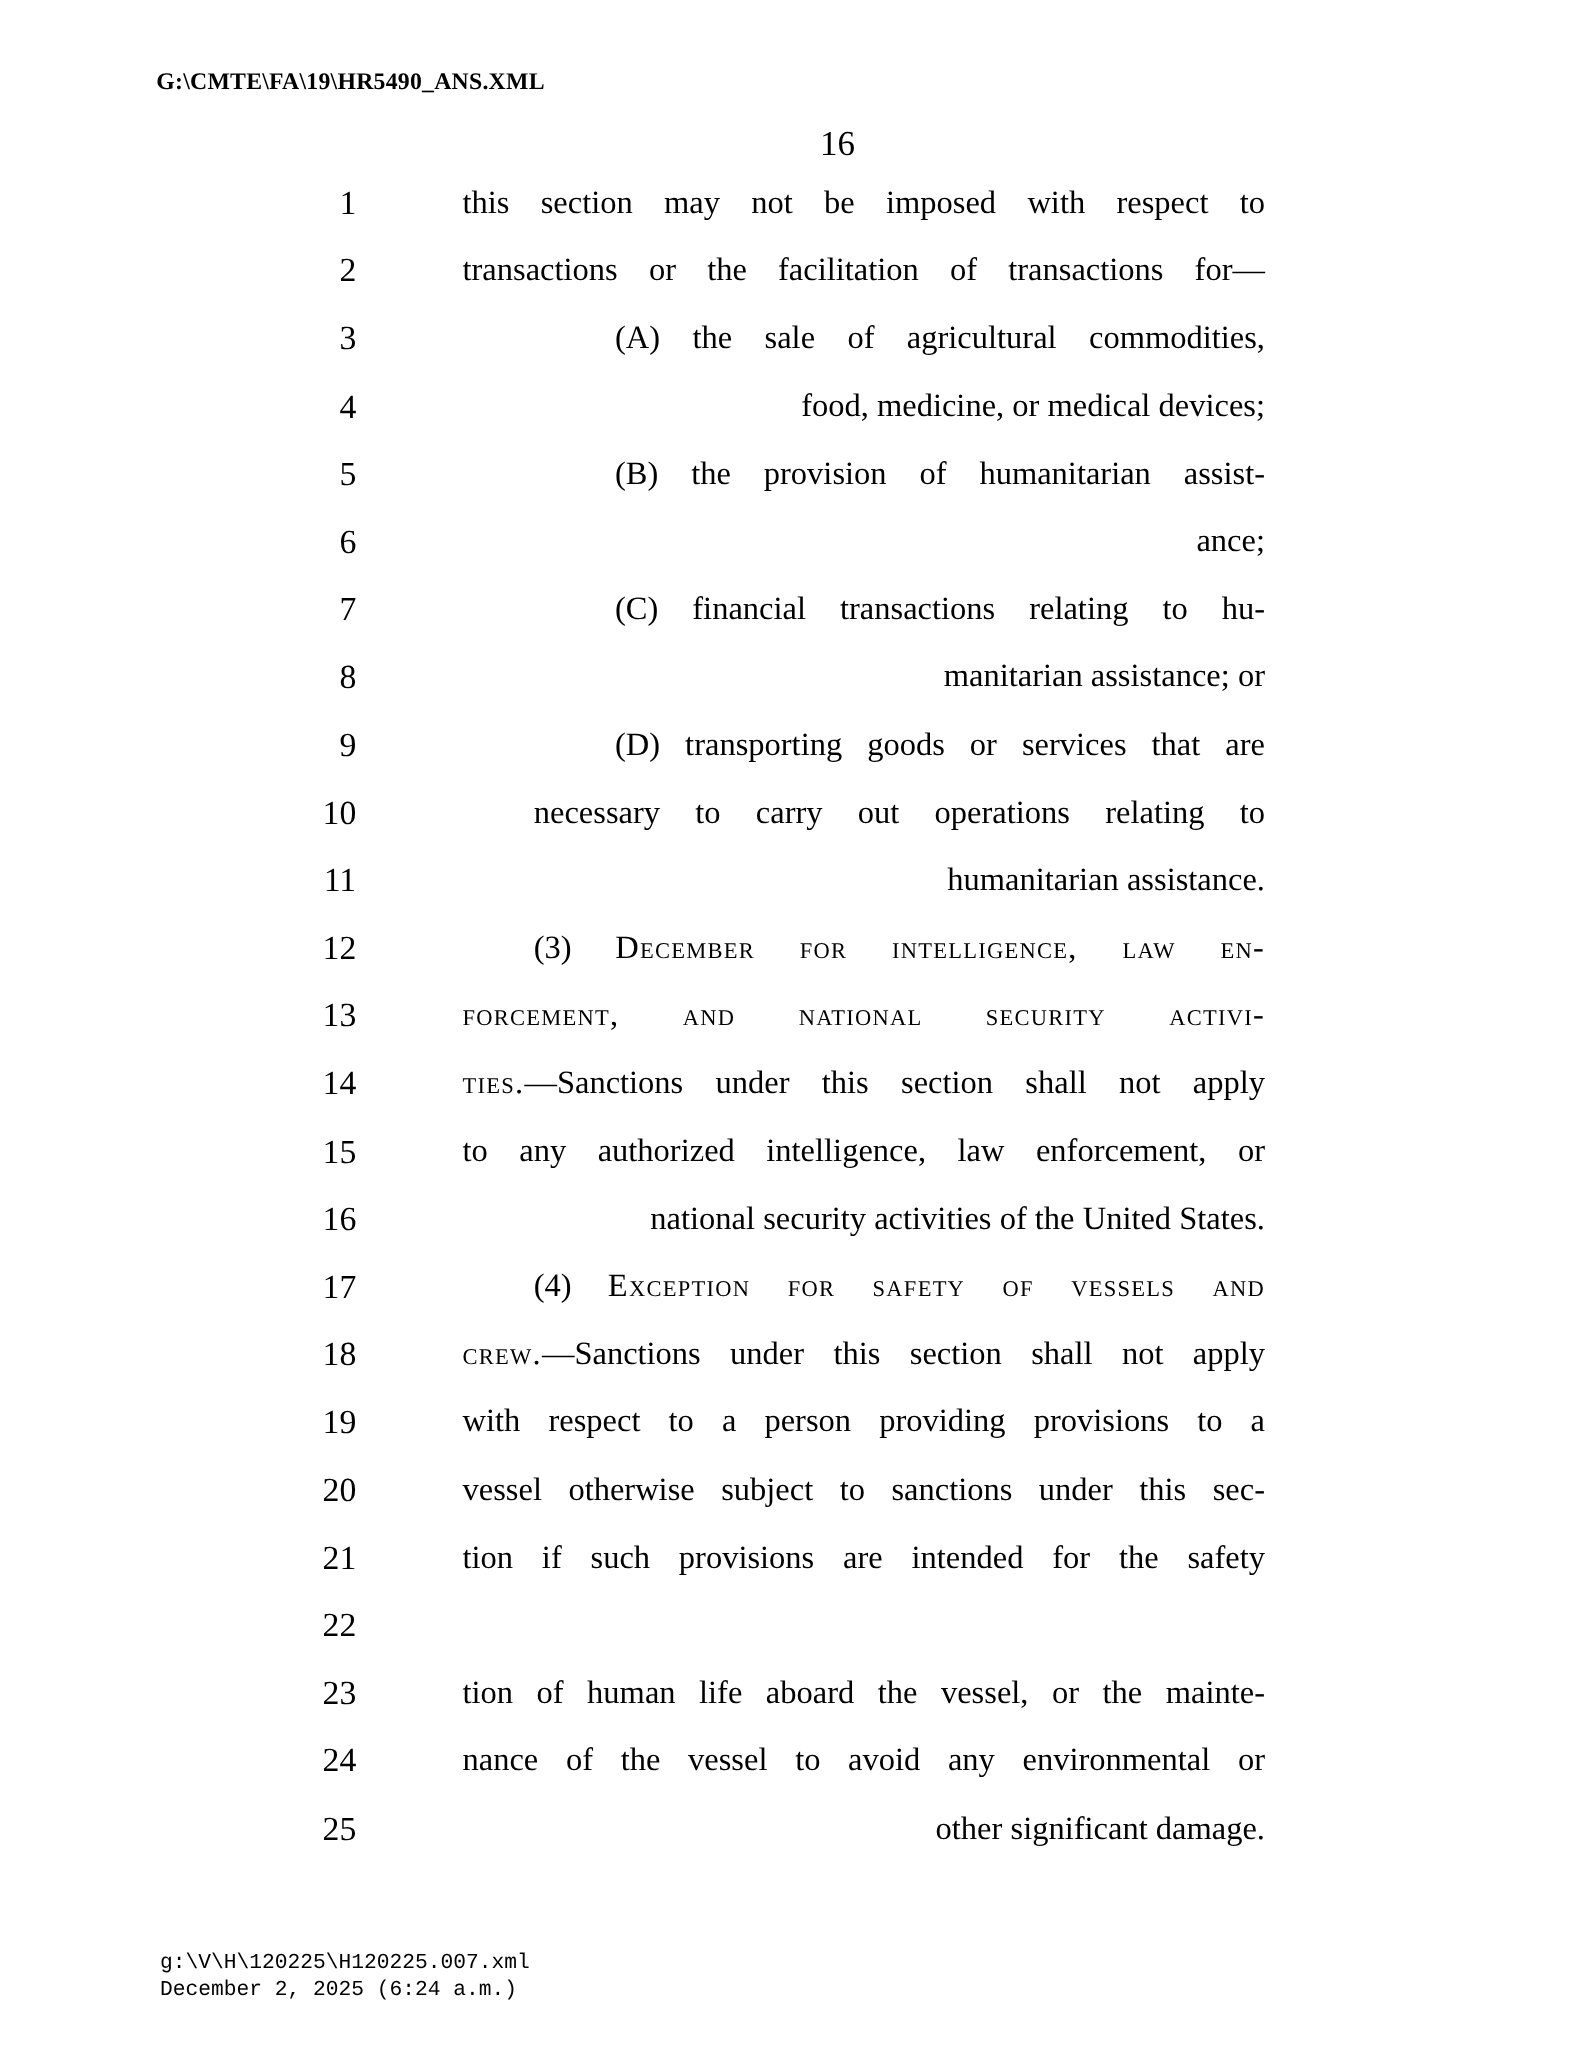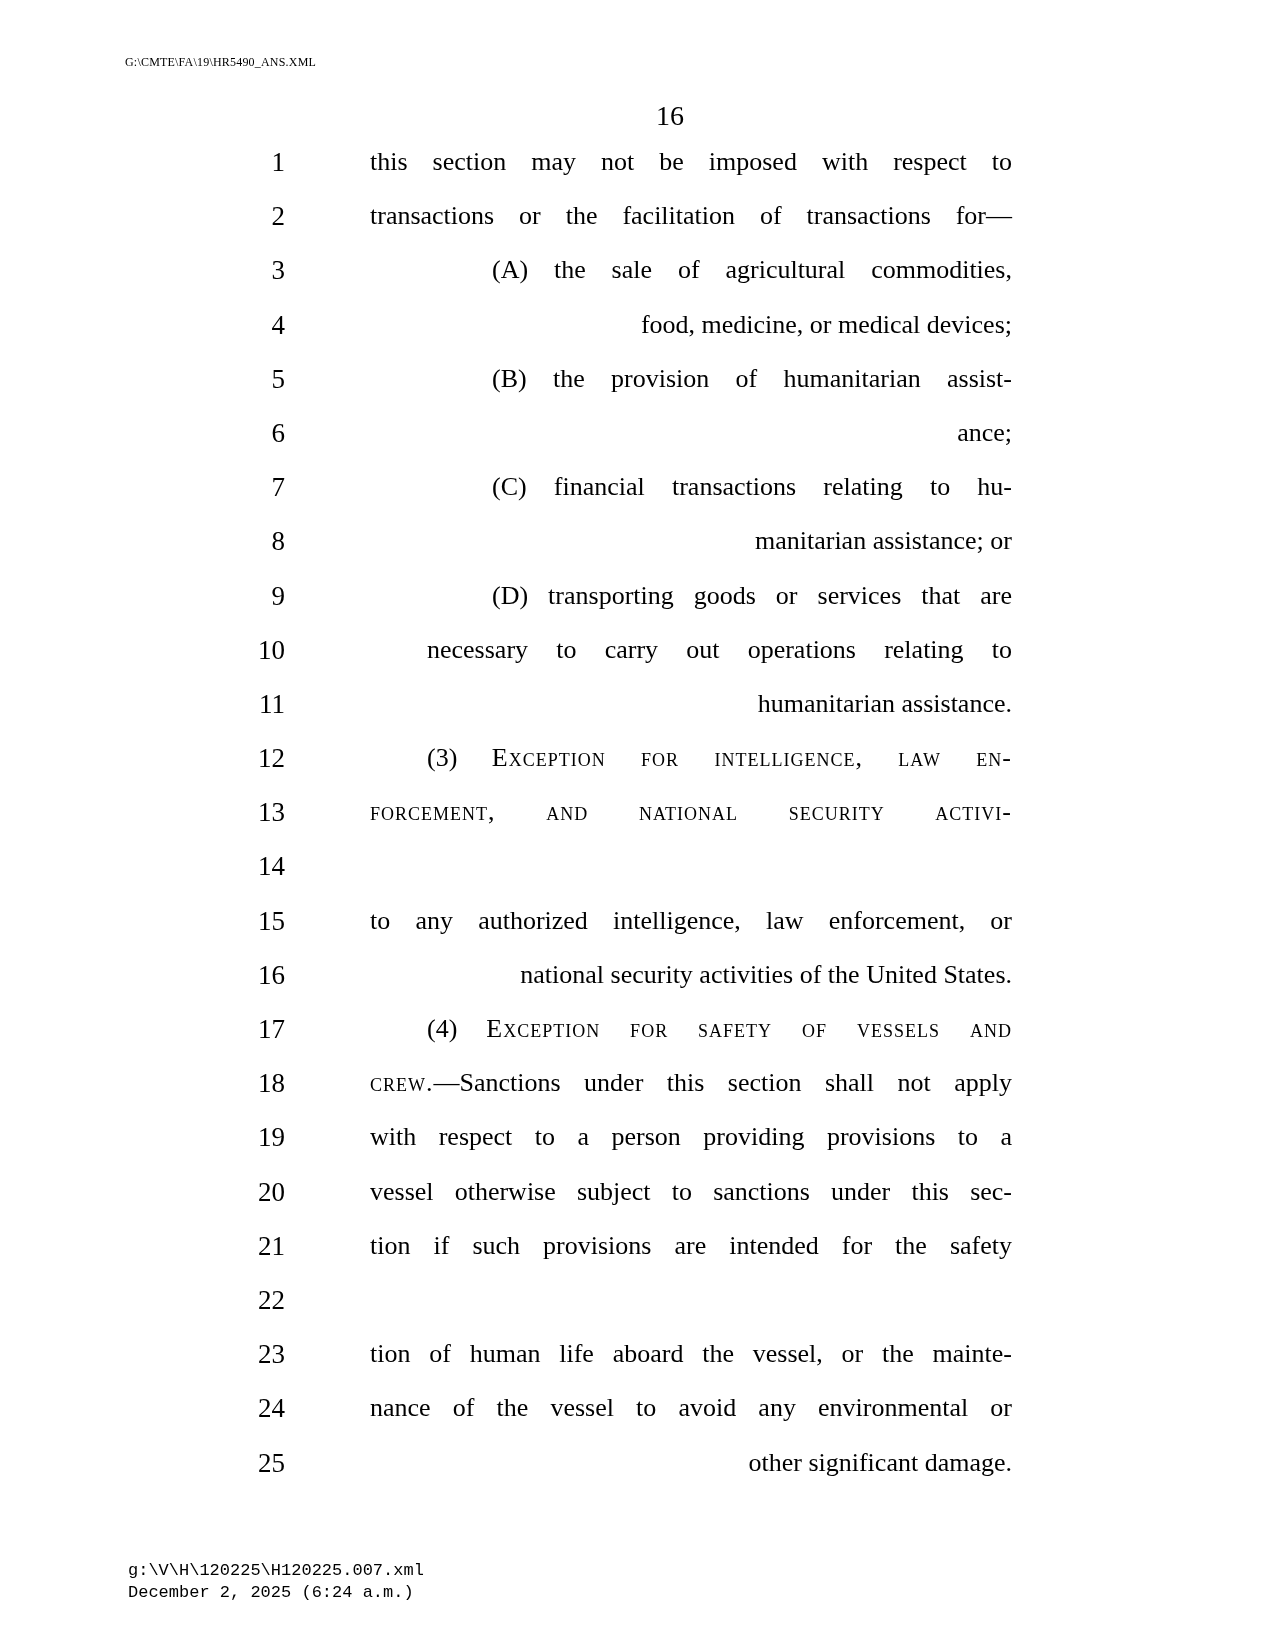--- a/index.html
+++ b/index.html
@@ -12,24 +12,25 @@
     color: #000000;
     overflow: hidden;
     font-family: "Liberation Serif", serif;
   }
   .page { position: absolute; inset: 0; background: #ffffff; }
 
   .header-path {
     position: absolute;
     left: 125px;
     top: 55px;
-    font-size: 12px;
+    font-size: 19px;
     font-family: "Liberation Serif", serif;
     letter-spacing: 0.2px;
     white-space: nowrap;
+    font-weight: bold;
   }
   .page-number {
     position: absolute;
     left: 370px;
     top: 100px;
     width: 600px;
     text-align: center;
     font-size: 28px;
     font-family: "Liberation Serif", serif;
   }
@@ -132,28 +133,29 @@
       <div class="line-row">
         <div class="line-num">10</div>
         <div class="line-text indent-1 justify"><span>necessary to carry out operations relating to</span></div>
       </div>
       <div class="line-row">
         <div class="line-num">11</div>
         <div class="line-text indent-1"><span>humanitarian assistance.</span></div>
       </div>
       <div class="line-row">
         <div class="line-num">12</div>
-        <div class="line-text indent-1 justify"><span>(3) </span><span class="sc">Exception for intelligence, law en-</span></div>
+        <div class="line-text indent-1 justify"><span>(3) </span><span class="sc">December for intelligence, law en-</span></div>
       </div>
       <div class="line-row">
         <div class="line-num">13</div>
         <div class="line-text indent-0 justify"><span class="sc">forcement, and national security activi-</span></div>
       </div>
       <div class="line-row">
         <div class="line-num">14</div>
+        <div class="line-text indent-0 justify"><span class="sc">ties.</span><span>—Sanctions under this section shall not apply</span></div>
       </div>
       <div class="line-row">
         <div class="line-num">15</div>
         <div class="line-text indent-0 justify"><span>to any authorized intelligence, law enforcement, or</span></div>
       </div>
       <div class="line-row">
         <div class="line-num">16</div>
         <div class="line-text indent-0"><span>national security activities of the United States.</span></div>
       </div>
       <div class="line-row">

